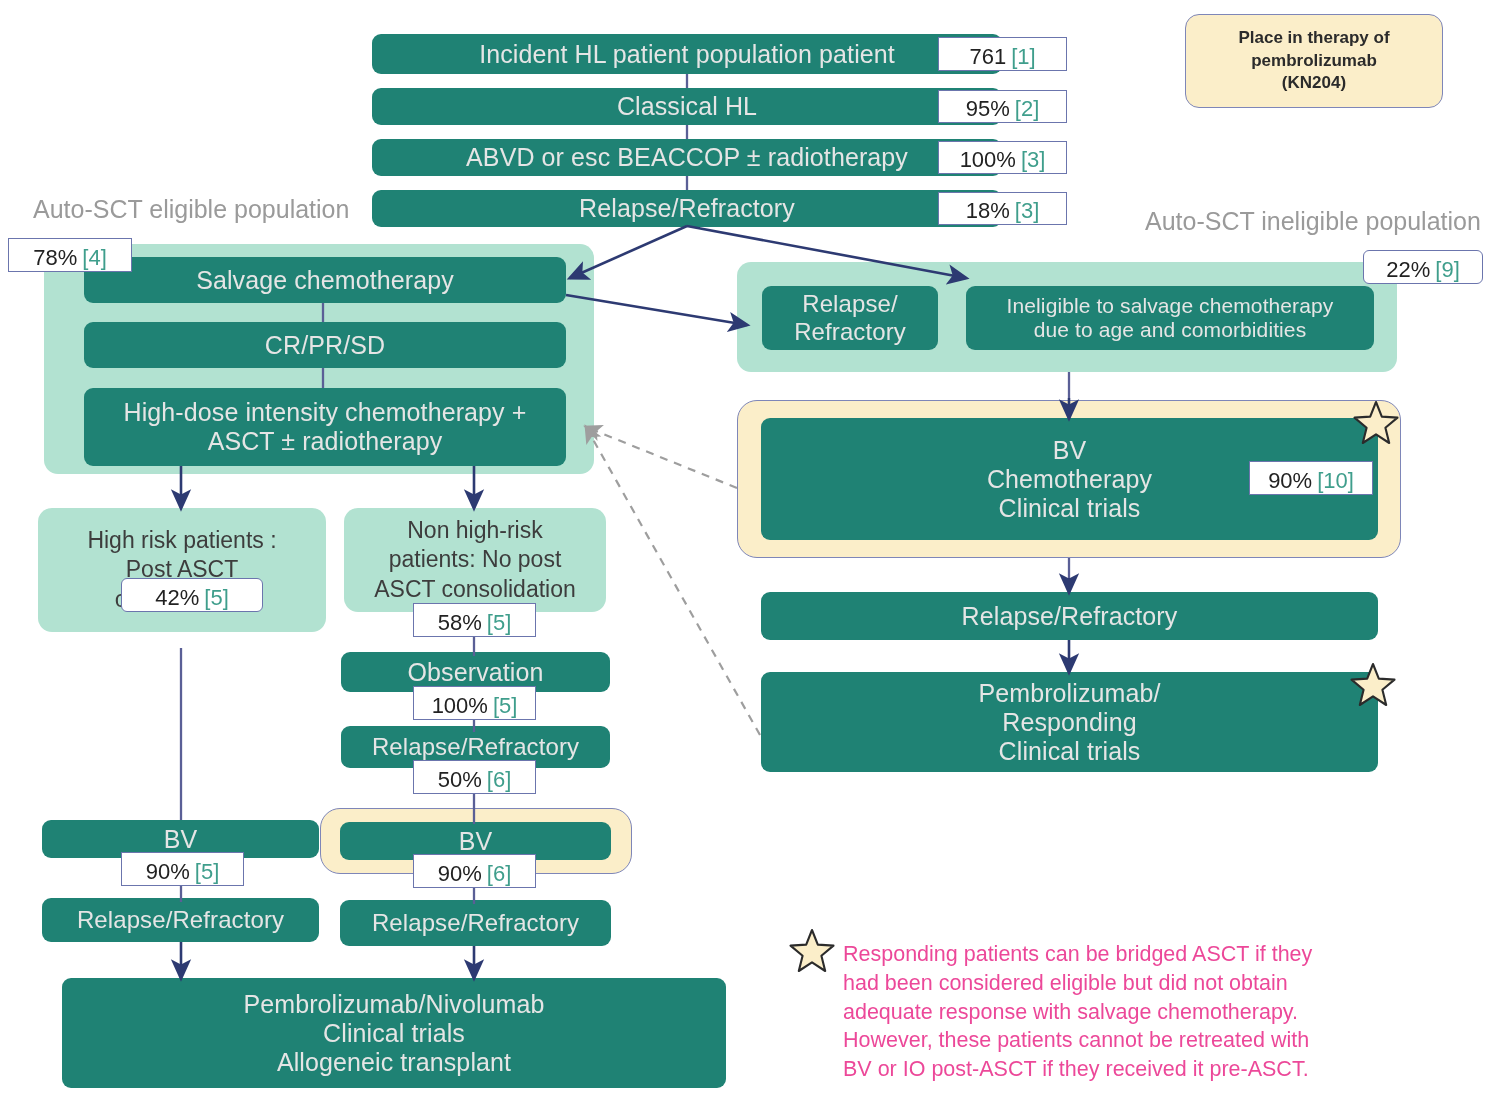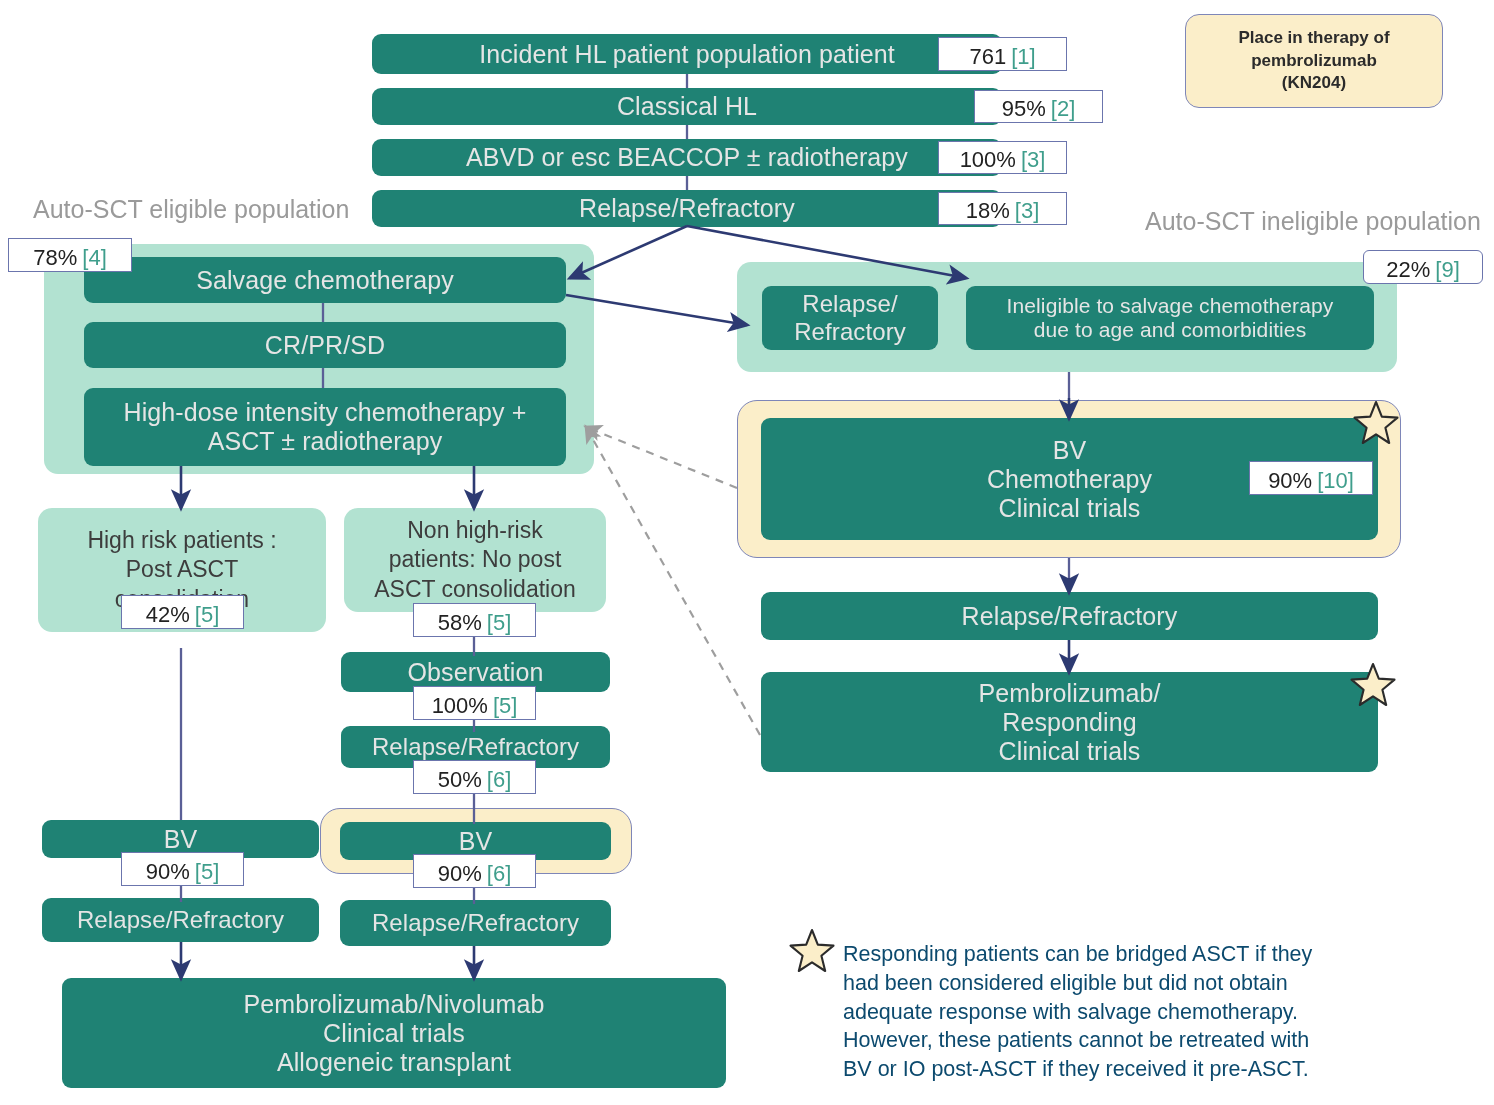--- a/index.html
+++ b/index.html
@@ -74,21 +74,21 @@
     font-size: 17px;
     line-height: 1.35;
     display: flex; align-items: center; justify-content: center;
     text-align: center;
     font-weight: 600;
     padding: 6px 2px;
   }
 
   .footnote {
     position: absolute;
-    color: #0c4a6e;
+    color: #ec4899;
     font-size: 21.5px;
     line-height: 1.34;
     white-space: pre-line;
   }
 
   svg.edges { position: absolute; left: 0; top: 0; width: 1494px; height: 1105px; pointer-events: none; z-index: 30; }
   .star-icon { position: absolute; z-index: 60; }
 </style>
 </head>
 <body>
@@ -159,21 +159,21 @@
     <span>Incident HL patient population patient</span>
   </div>
   <div class="pct" style="left:938px; top:37px; width:129px; height:34px;">
     <span>761</span>
     <span class="ref">[1]</span>
   </div>
 
   <div class="teal" style="left:372px; top:88px; width:630px; height:37px;">
     <span>Classical HL</span>
   </div>
-  <div class="pct" style="left:938px; top:90px; width:129px; height:33px;margin-left:36px;">
+  <div class="pct" style="left:938px; top:90px; width:129px; height:33px;">
     <span>95%</span>
     <span class="ref">[2]</span>
   </div>
 
   <div class="teal" style="left:372px; top:139px; width:630px; height:37px;">
     <span>ABVD or esc BEACCOP ± radiotherapy</span>
   </div>
   <div class="pct" style="left:938px; top:141px; width:129px; height:33px;">
     <span>100%</span>
     <span class="ref">[3]</span>
@@ -260,21 +260,21 @@
     <polygon points="24,3 29.8,17.6 45.5,18.6 33.4,28.7 37.2,44 24,35.4 10.8,44 14.6,28.7 2.5,18.6 18.2,17.6" fill="#fbeec9" stroke="#2b2b2b" stroke-width="2.1" stroke-linejoin="round"></polygon>
   </svg>
 
   <div class="lightgreen-node" style="left:38px; top:508px; width:288px; height:124px;">
     <div>
       <div>High risk patients :</div>
       <div>Post ASCT</div>
       <div>consolidation</div>
     </div>
   </div>
-  <div class="pct" style="left:121px; top:595px; width:123px; height:34px;">
+  <div class="pct" style="left:121px; top:578px; width:142px; height:34px;border-radius:6px;">
     <span>42%</span>
     <span class="ref">[5]</span>
   </div>
 
   <div class="teal" style="left:42px; top:820px; width:277px; height:38px;">
     <span>BV</span>
   </div>
   <div class="pct" style="left:121px; top:852px; width:123px; height:34px;">
     <span>90%</span>
     <span class="ref">[5]</span>

